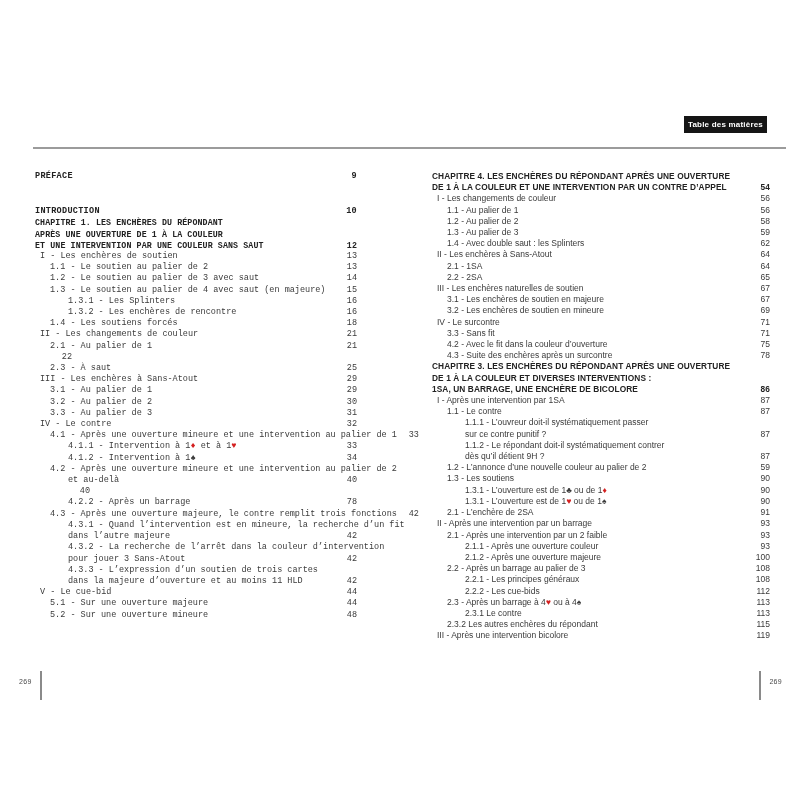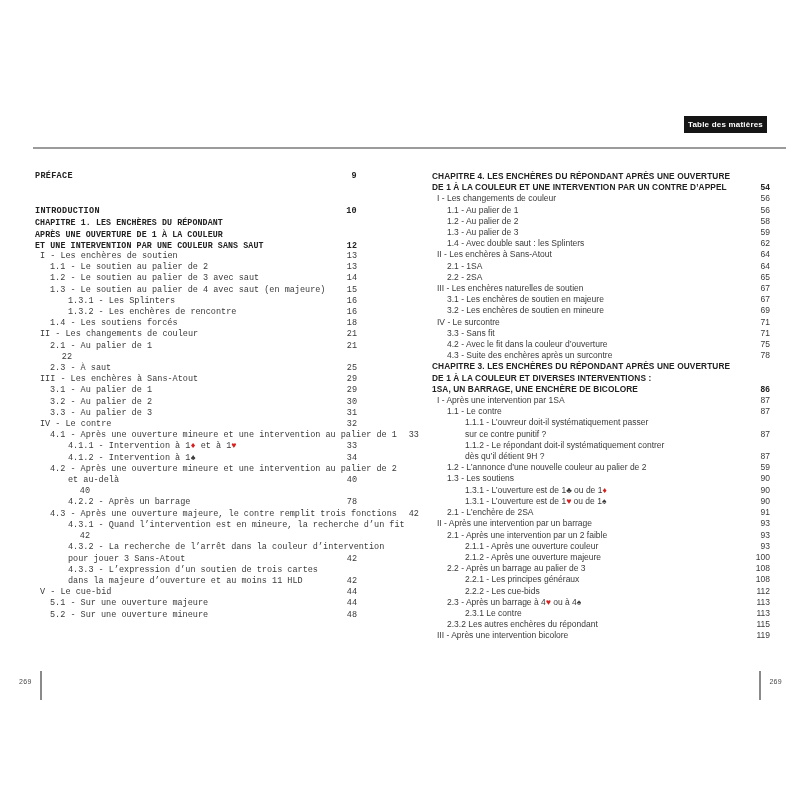--- a/index.html
+++ b/index.html
@@ -174,20 +174,21 @@
       </div>
       <div class="row lvl-1">
         <span class="label">4.3 - Après une ouverture majeure, le contre remplit trois fonctions</span>
         <span class="page">42</span>
       </div>
       <div class="row lvl-2">
         <span class="label">4.3.1 - Quand l’intervention est en mineure, la recherche d’un fit</span>
         <span class="page"></span>
       </div>
       <div class="row lvl-2">
+        <span class="label">dans l’autre majeure</span>
         <span class="page">42</span>
       </div>
       <div class="row lvl-2">
         <span class="label">4.3.2 - La recherche de l’arrêt dans la couleur d’intervention</span>
         <span class="page"></span>
       </div>
       <div class="row lvl-2">
         <span class="label">pour jouer 3 Sans-Atout</span>
         <span class="page">42</span>
       </div>

